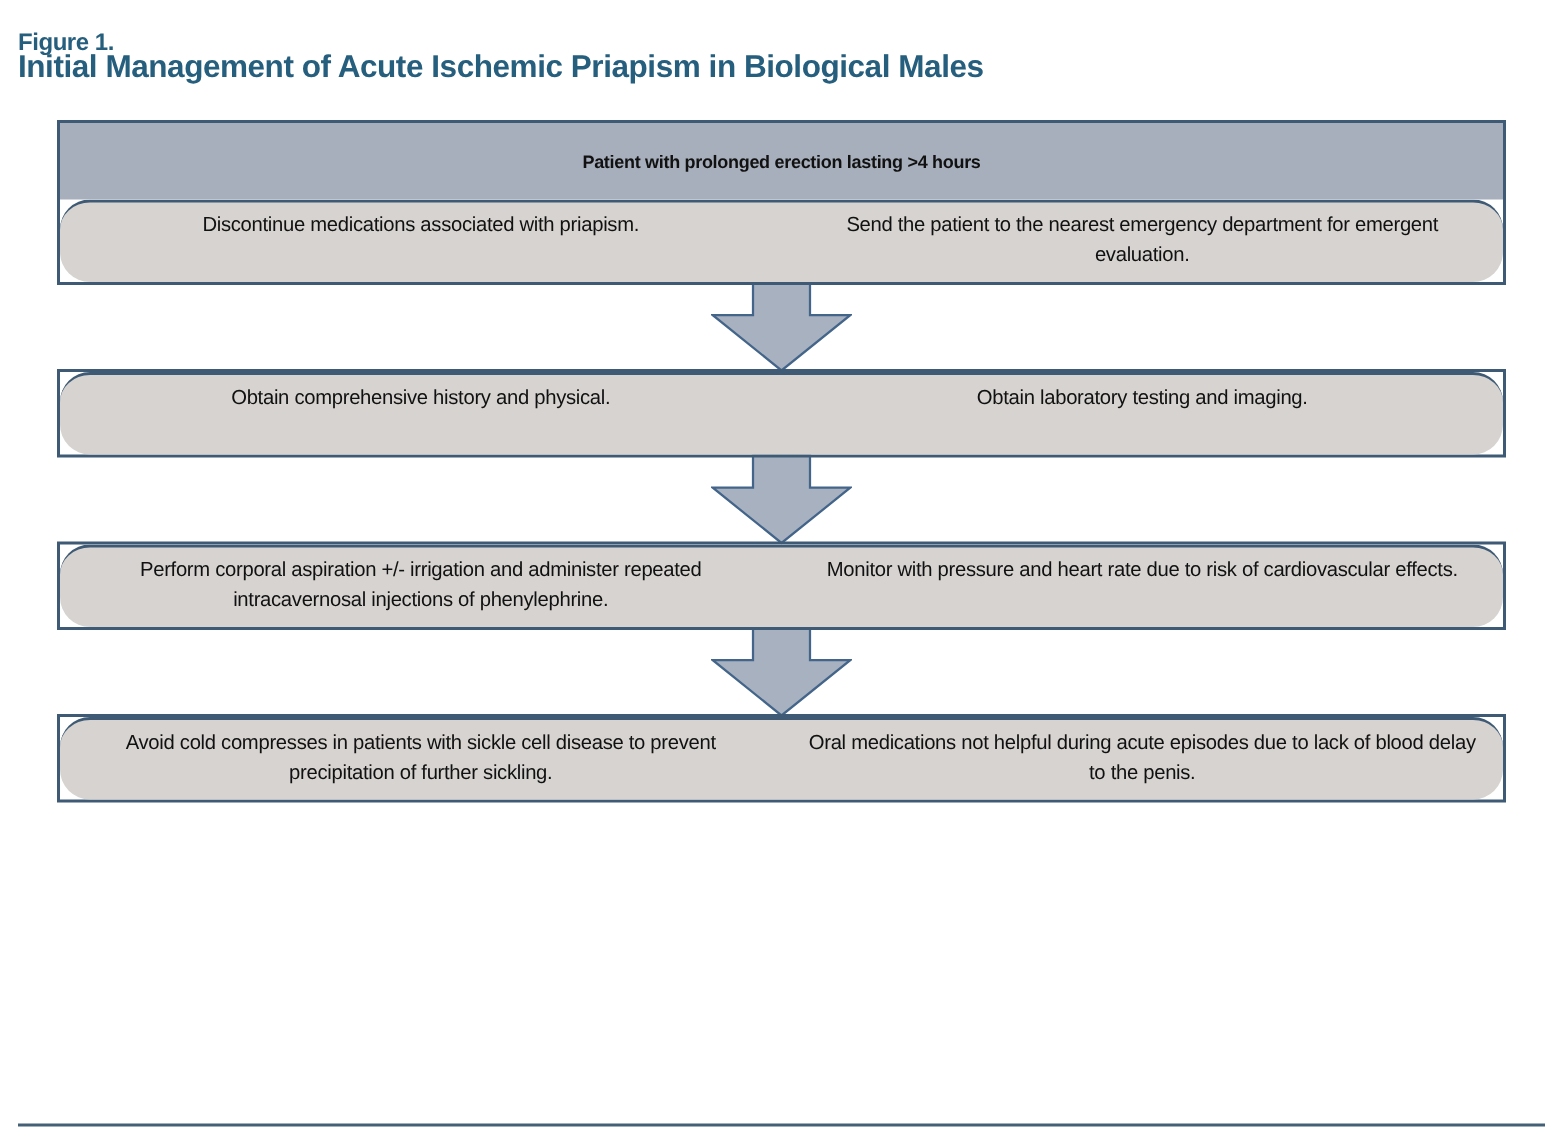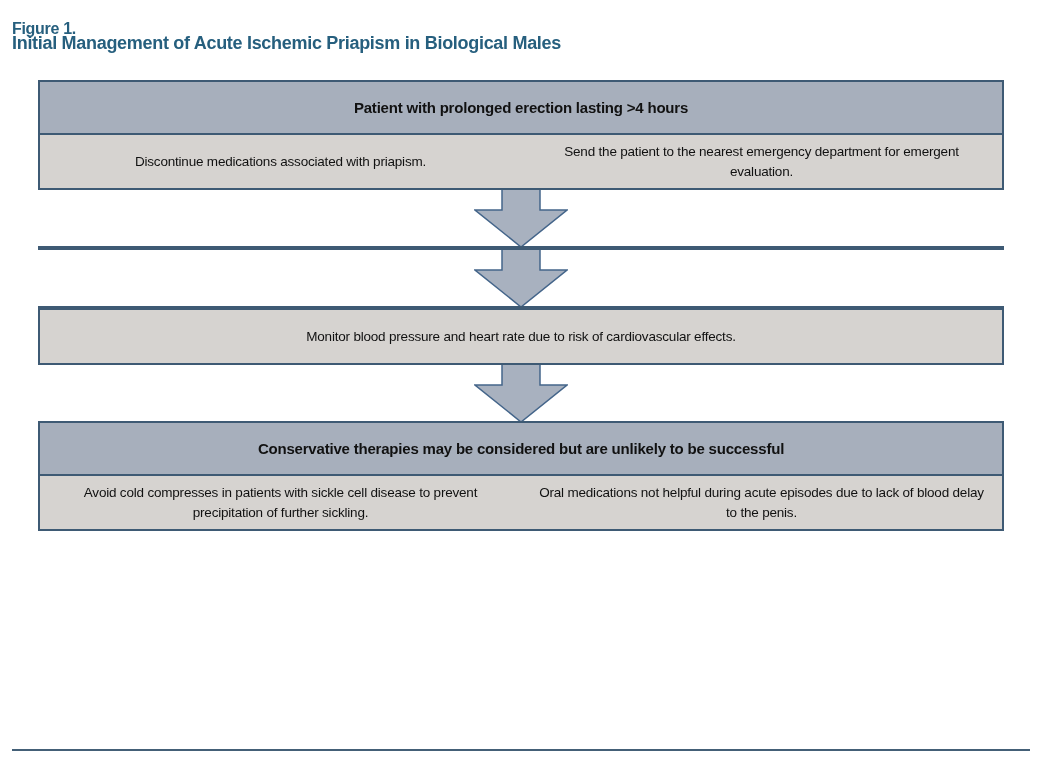--- a/index.html
+++ b/index.html
@@ -19,21 +19,21 @@
     font-size: 16px;
     font-weight: bold;
     letter-spacing: -0.3px;
     color: var(--title_text);
     margin-top: 12px;
   }
   .fig-title {
     position: absolute;
     left: 12px;
     top: 33px;
-    font-size: 18px;
+    font-size: 21px;
     font-weight: bold;
     letter-spacing: -0.3px;
     color: var(--title_text);
   }
   .flow {
     position: absolute;
     left: 38px;
     top: 80px;
     width: 966px;
   }
@@ -44,31 +44,31 @@
     width: 100%;
   }
   .block-header {
     background: var(--header_fill);
     min-height: 51px;
     display: flex;
     align-items: center;
     justify-content: center;
     text-align: center;
     font-weight: bold;
-    font-size: 15px;
+    font-size: 12px;
     letter-spacing: -0.2px;
     color: var(--text);
     padding: 4px 16px;
   }
   .block-body {
     background: var(--body_fill);
     border-top: 2px solid var(--border);
     display: flex;
-    align-items: center;
     min-height: 55px;
+    border-radius: 20px;
   }
   .cell {
     flex: 1;
     text-align: center;
     font-size: 13.5px;
     letter-spacing: -0.2px;
     line-height: 1.45;
     color: var(--text);
     padding: 5px 14px;
   }
@@ -113,42 +113,46 @@
       </div>
     </div>
 
     <div class="arrow-row">
       <svg width="94" height="60" viewBox="0 0 94 60">
         <polygon points="28,0 66,0 66,22 93,22 47,59 1,22 28,22"></polygon>
       </svg>
     </div>
 
     <div class="block">
+      <div class="block-body">
+        <div class="cell">Obtain comprehensive history and physical.</div>
+        <div class="cell">Obtain laboratory testing and imaging.</div>
+      </div>
     </div>
 
     <div class="arrow-row">
       <svg width="94" height="60" viewBox="0 0 94 60">
         <polygon points="28,0 66,0 66,22 93,22 47,59 1,22 28,22"></polygon>
       </svg>
     </div>
 
     <div class="block">
       <div class="block-body">
-        <div class="cell">Monitor blood pressure and heart rate due to risk of cardiovascular effects.</div>
+        <div class="cell">Perform corporal aspiration +/- irrigation and administer repeated intracavernosal injections of phenylephrine.</div>
+        <div class="cell">Monitor with pressure and heart rate due to risk of cardiovascular effects.</div>
       </div>
     </div>
 
     <div class="arrow-row">
       <svg width="94" height="60" viewBox="0 0 94 60">
         <polygon points="28,0 66,0 66,22 93,22 47,59 1,22 28,22"></polygon>
       </svg>
     </div>
 
     <div class="block">
-      <div class="block-header">Conservative therapies may be considered but are unlikely to be successful</div>
       <div class="block-body">
         <div class="cell">Avoid cold compresses in patients with sickle cell disease to prevent precipitation of further sickling.</div>
         <div class="cell">Oral medications not helpful during acute episodes due to lack of blood delay to the penis.</div>
       </div>
     </div>
 
   </div>
 
   <div class="bottom-rule"></div>
 

